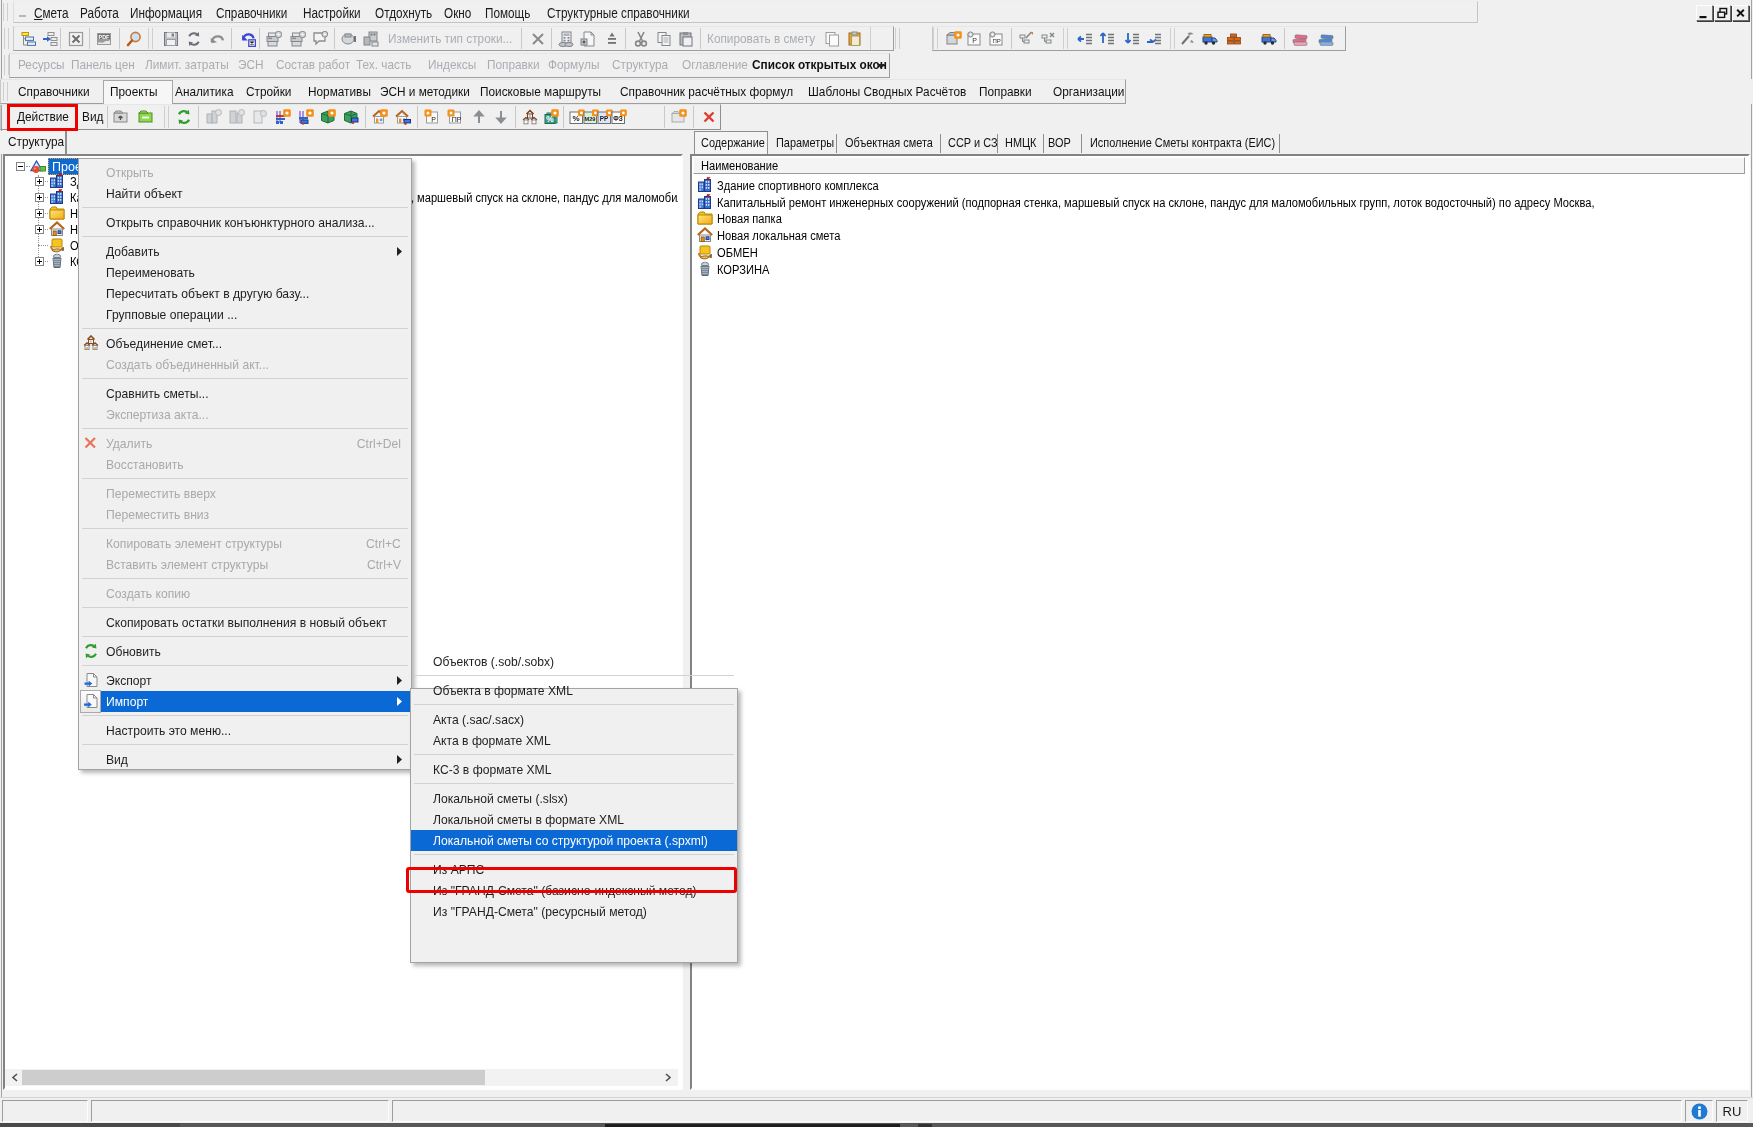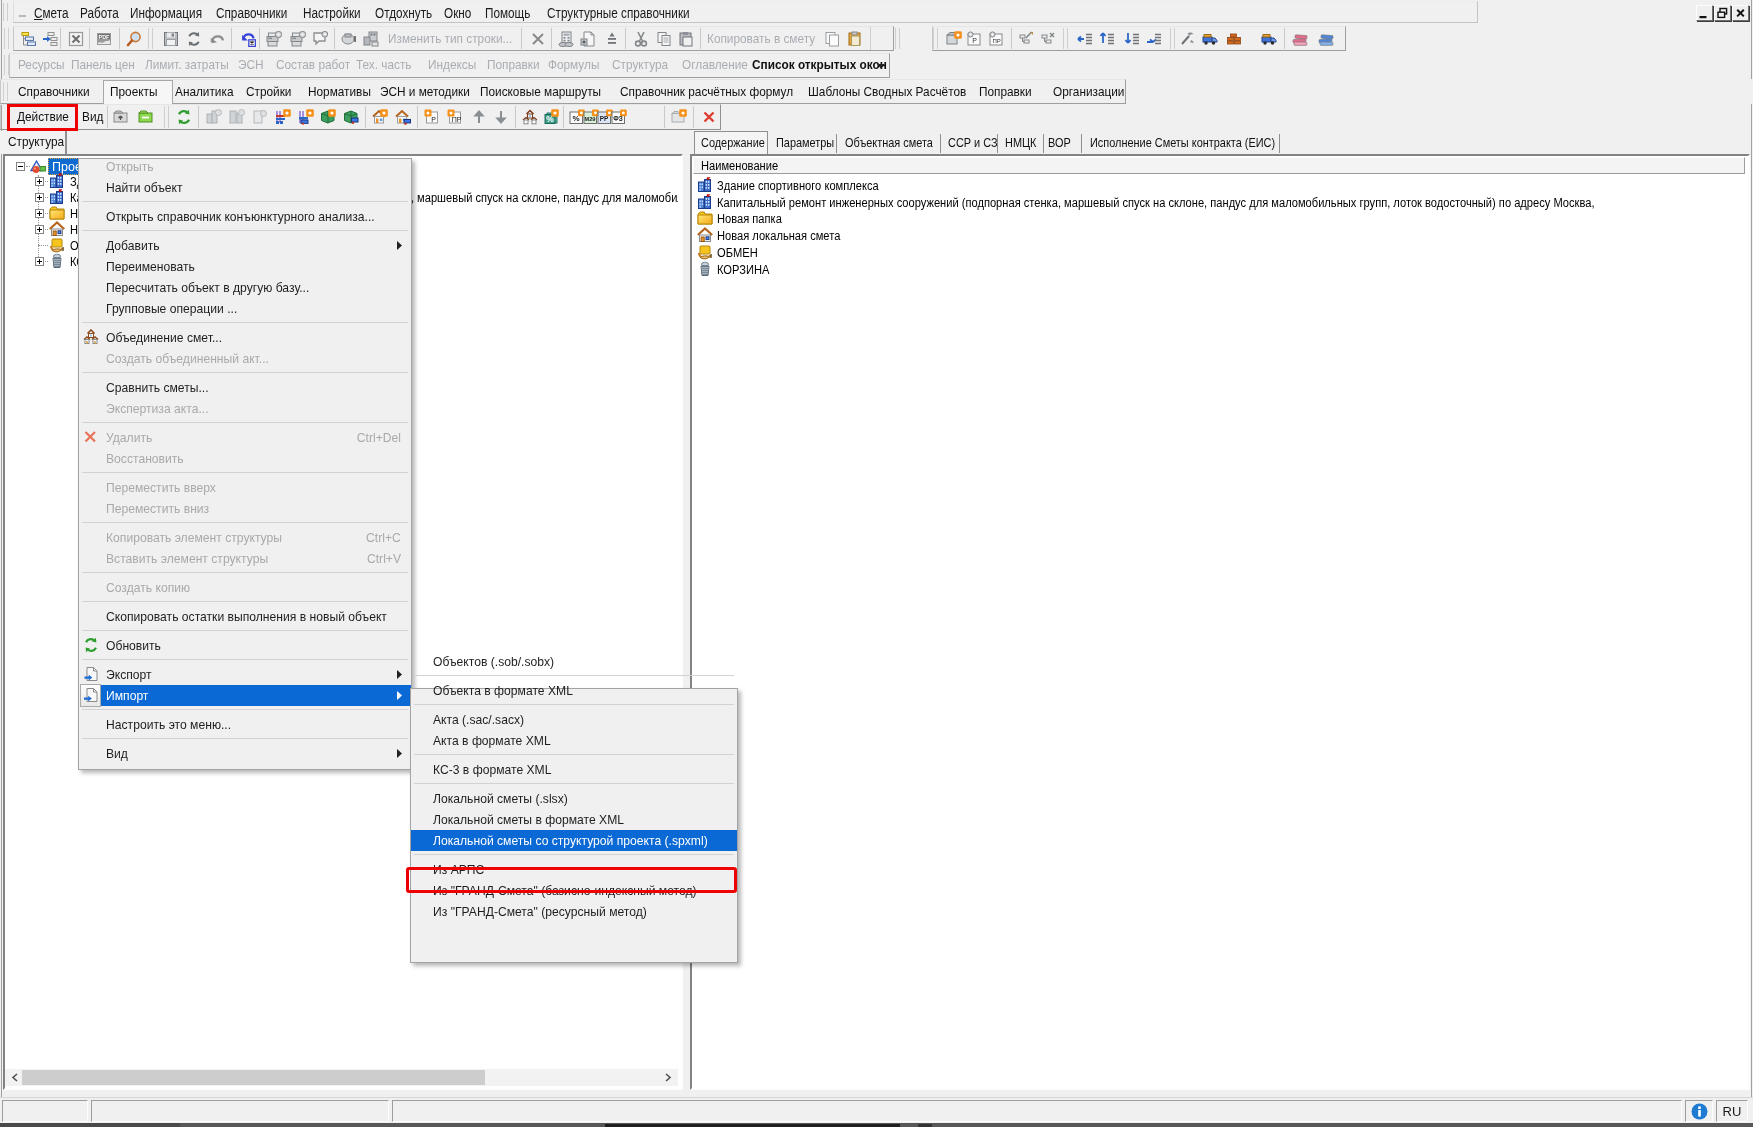--- a/index.html
+++ b/index.html
@@ -740,21 +740,21 @@
     </div>
 <div class="ab" style="left:1716px;top:2px;width:32px;height:22px;border:1px solid;border-color:#9d9d9d #fdfdfd #fdfdfd #9d9d9d">
       <span style="display:block;text-align:center;font-size:13px;margin-top:3px">RU</span>
     </div>
 </div>
 <div class="ab" style="left:0;top:1123px;width:1753px;height:4px;background:#585858"></div>
 <div class="ab" style="left:0;top:1123px;width:180px;height:4px;background:#4a4a4a"></div>
 <div class="ab" style="left:605px;top:1124px;width:295px;height:3px;background:#1e1e1e"></div>
 <div class="ab" style="left:918px;top:1124px;width:14px;height:3px;background:#333"></div>
 <div class="ab" style="left:78px;top:158px;width:334px;height:612px;background:#f0f0f0;border:1px solid #a3a3a3;box-shadow:3px 3px 4px rgba(0,0,0,0.28);z-index:10"></div>
-<div class="ab" style="left:79px;top:153px;width:332px;height:610px;z-index:11;overflow:hidden">
+<div class="ab" style="left:79px;top:159px;width:332px;height:610px;z-index:11;overflow:hidden">
 <span class="txt sx mi" style="left:27px;top:6px;color:#a9a9a9">Открыть</span>
 <span class="txt sx mi" style="left:27px;top:27px;color:#1e1e1e">Найти объект</span>
 <div class="ab" style="left:3px;top:48px;width:326px;height:1px;background:#d2d2d2"></div>
 <span class="txt sx mi" style="left:27px;top:56px;color:#1e1e1e">Открыть справочник конъюнктурного анализа...</span>
 <div class="ab" style="left:3px;top:77px;width:326px;height:1px;background:#d2d2d2"></div>
 <span class="txt sx mi" style="left:27px;top:85px;color:#1e1e1e">Добавить</span>
 <svg class="ab" style="left:318px;top:88px" width="5" height="9" viewBox="0 0 5 9">
       <path d="M0 0l5 4.5L0 9z" fill="#222"></path>
     </svg>
 <span class="txt sx mi" style="left:27px;top:106px;color:#1e1e1e">Переименовать</span>

